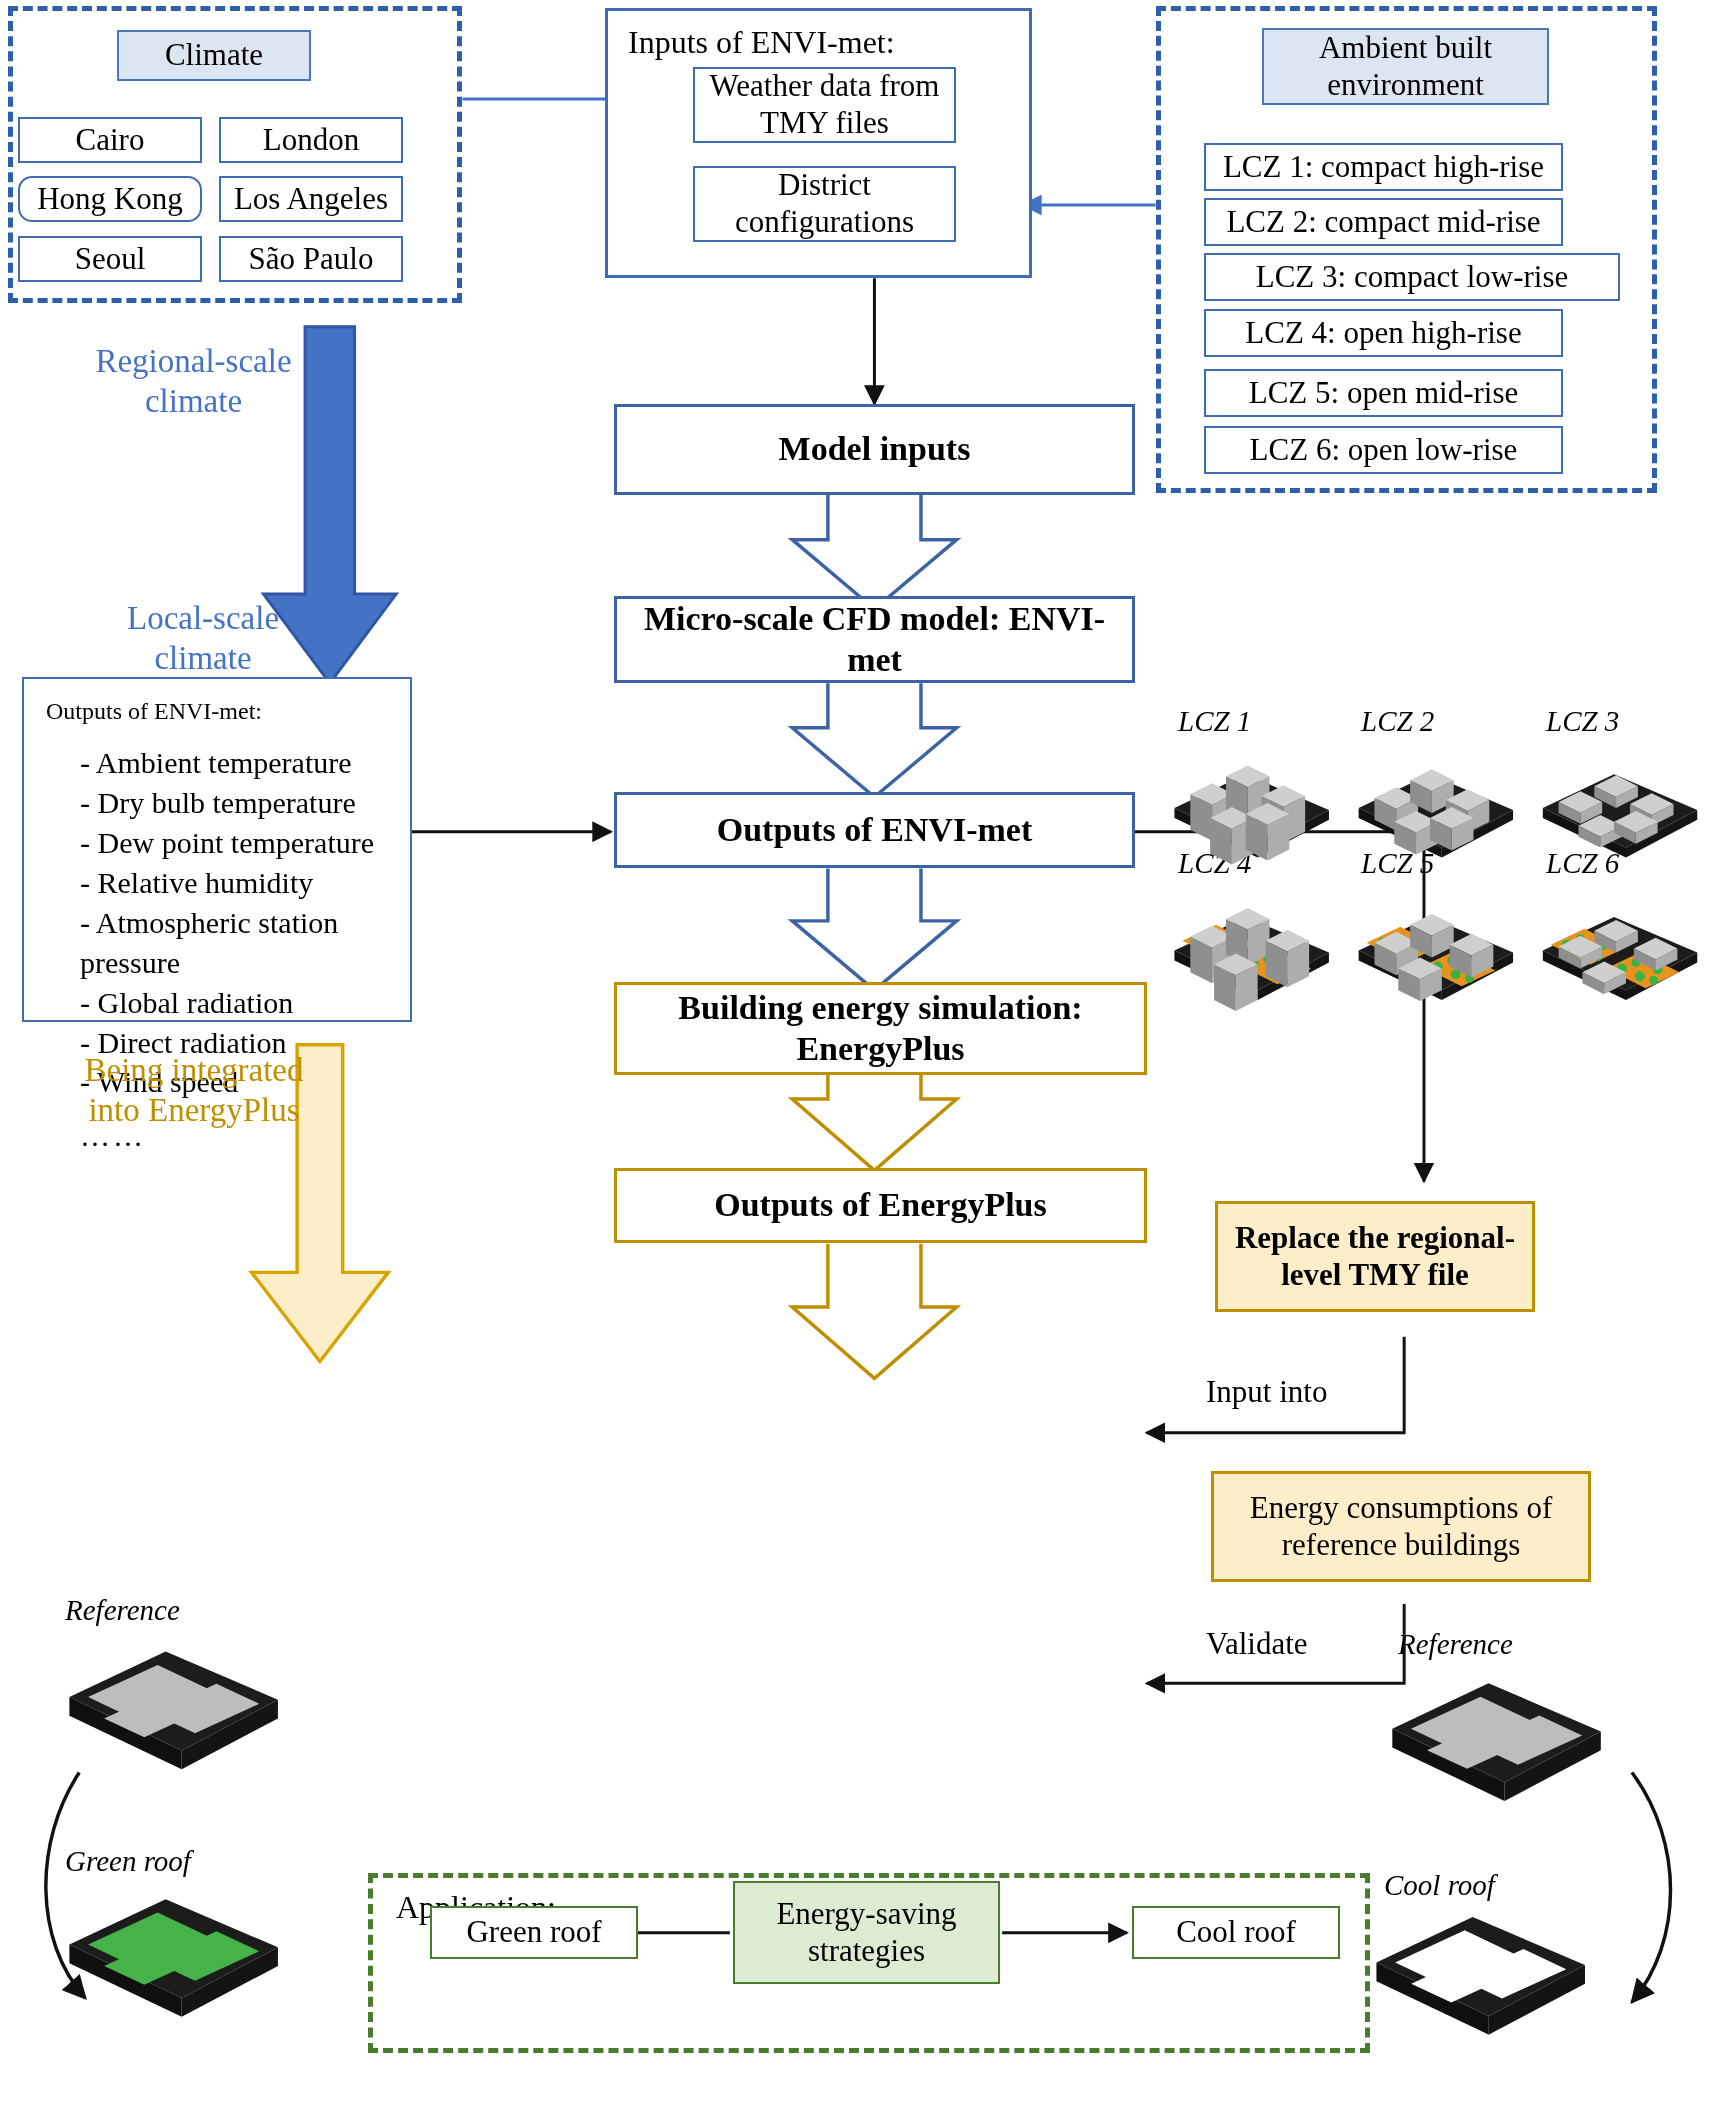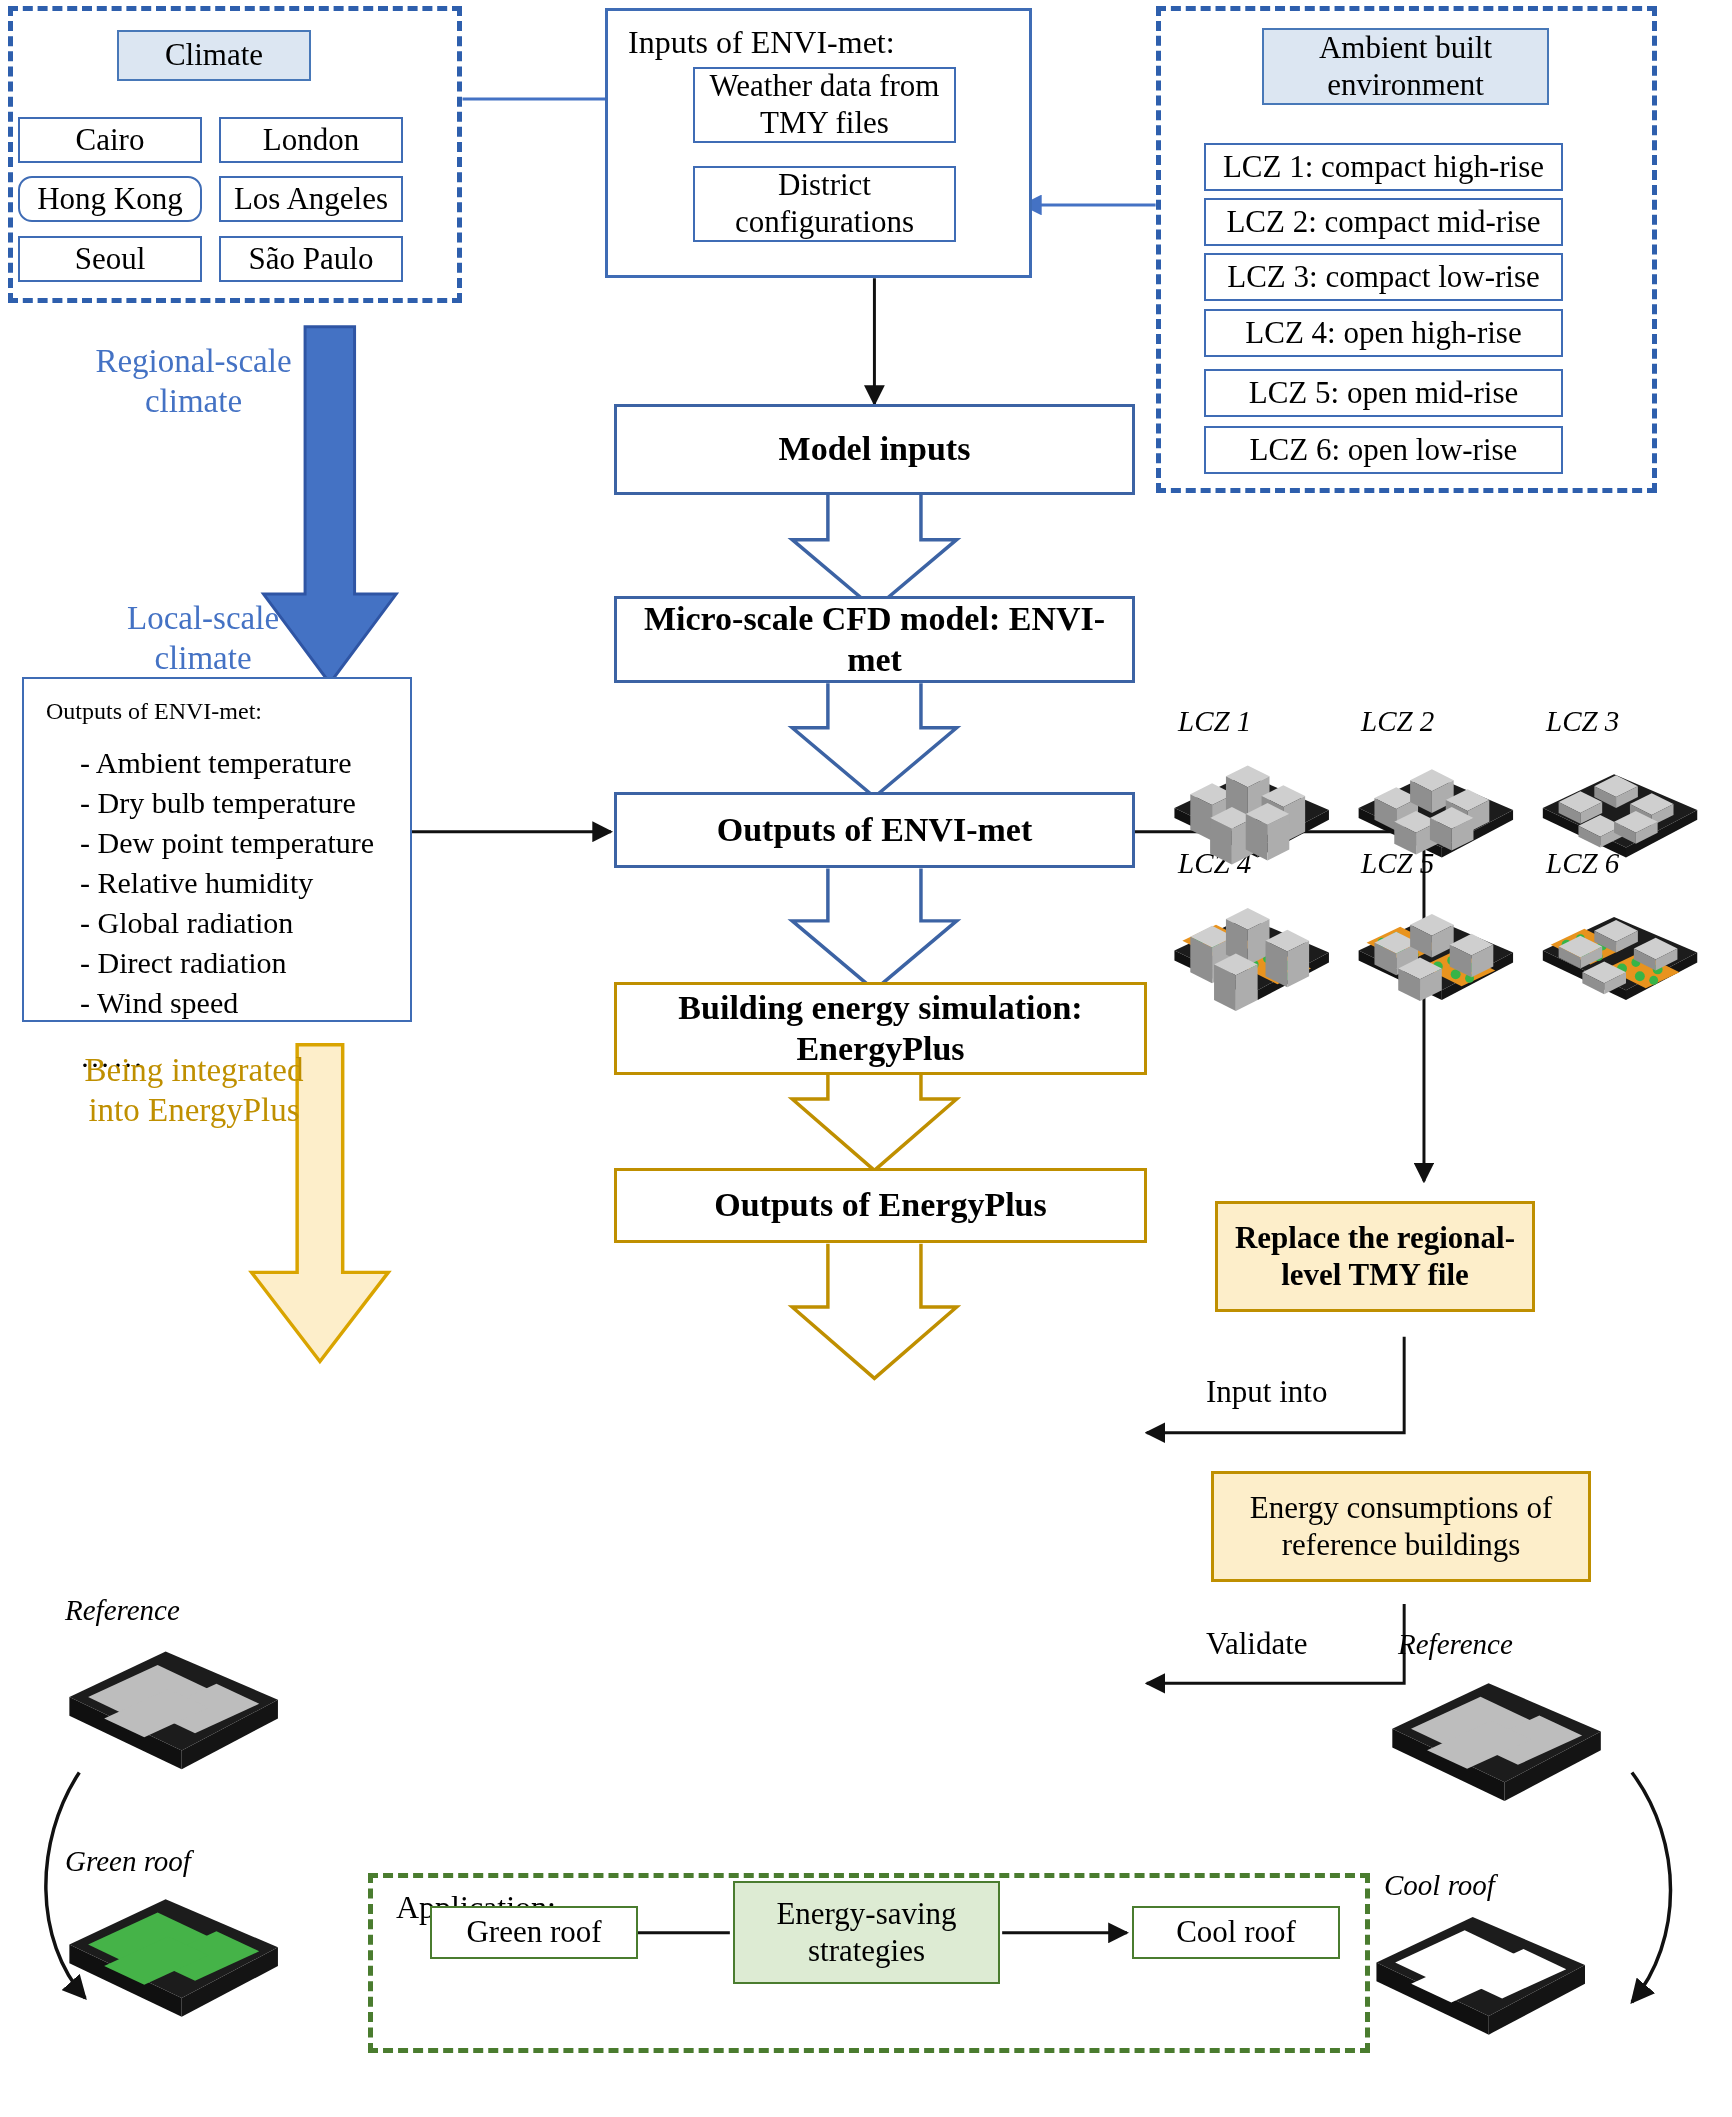--- a/index.html
+++ b/index.html
@@ -97,37 +97,38 @@
 
 <div class="abs" style="left:605px;top:8px;width:427px;height:270px;border:3px solid #3f6cb5;background:#fff;"></div>
 <div class="ttl" style="left:628px;top:24px;">Inputs of ENVI-met:</div>
 <div class="box bluebox" style="left:693px;top:67px;width:263px;height:76px;padding:0 8px;">Weather data from TMY files</div>
 <div class="box bluebox" style="left:693px;top:166px;width:263px;height:76px;padding:0 8px;">District configurations</div>
 
 <div class="box bluefill" style="left:1262px;top:28px;width:287px;height:77px;padding:17px 10px;font-family:Liberation Serif, serif;">Ambient built environment</div>
 
 <div class="box bluebox" style="left:1204px;top:143px;width:359px;height:48px;">LCZ 1: compact high-rise</div>
 <div class="box bluebox" style="left:1204px;top:198px;width:359px;height:48px;">LCZ 2: compact mid-rise</div>
-<div class="box bluebox" style="left:1204px;top:253px;width:359px;height:48px;">LCZ 3: compact low-rise</div>
+<div class="box bluebox" style="left:1204px;top:253px;width:416px;height:48px;">LCZ 3: compact low-rise</div>
 <div class="box bluebox" style="left:1204px;top:309px;width:359px;height:48px;">LCZ 4: open high-rise</div>
 <div class="box bluebox" style="left:1204px;top:369px;width:359px;height:48px;">LCZ 5: open mid-rise</div>
 <div class="box bluebox" style="left:1204px;top:426px;width:359px;height:48px;">LCZ 6: open low-rise</div>
 
 <div class="box thickblue" style="left:614px;top:404px;width:521px;height:91px;text-align:center;">Model inputs</div>
 <div class="box thickblue" style="left:614px;top:596px;width:521px;height:87px;padding:0 14px;">Micro-scale CFD model: ENVI-met</div>
 <div class="box thickblue" style="left:614px;top:792px;width:521px;height:76px;">Outputs of ENVI-met</div>
 <div class="box yellowproc" style="left:614px;top:982px;width:533px;height:93px;padding:0 14px;">Building energy simulation: EnergyPlus</div>
 <div class="box yellowproc" style="left:614px;top:1168px;width:533px;height:75px;">Outputs of EnergyPlus</div>
 
 <div class="box bluebox listbox" style="left:22px;top:677px;width:390px;height:345px;">
   <div class="hd">Outputs of ENVI-met:</div>
   <div class="li">- Ambient temperature</div>
   <div class="li">- Dry bulb temperature</div>
   <div class="li">- Dew point temperature</div>
   <div class="li">- Relative humidity</div>
+  <div class="li">- Atmospheric station pressure</div>
   <div class="li">- Global radiation</div>
   <div class="li">- Direct radiation</div>
   <div class="li">- Wind speed</div>
   <div class="dots">……</div>
 </div>
 
 <div class="abs lbl-blue" style="left:87px;top:342px;width:213px;">Regional-scale climate</div>
 <div class="abs lbl-blue" style="left:109px;top:599px;width:188px;">Local-scale climate</div>
 <div class="abs lbl-gold" style="left:81px;top:1051px;width:226px;">Being integrated into EnergyPlus</div>
 

